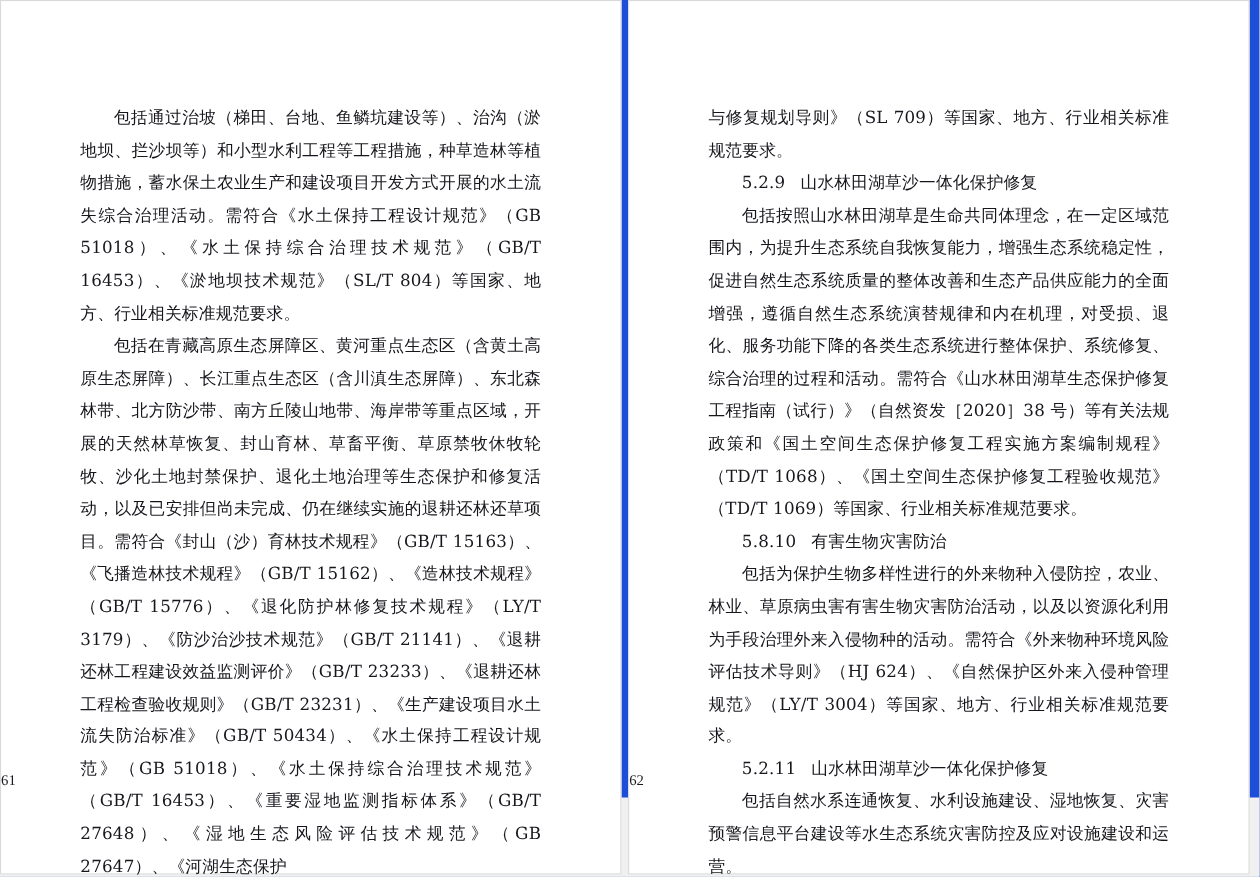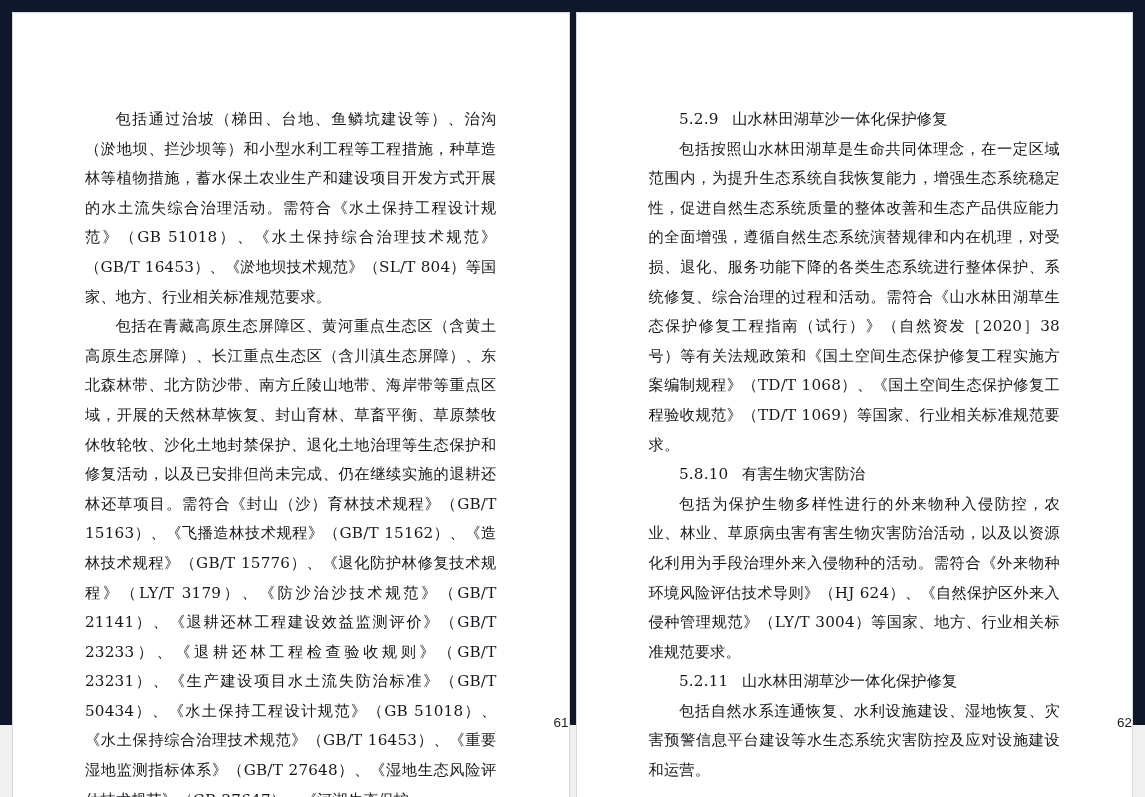--- a/index.html
+++ b/index.html
@@ -10,23 +10,23 @@
   body {
     width: 1145px;
     height: 797px;
     font-family: "DejaVu Serif", "Liberation Serif", serif;
     overflow: hidden;
   }
   .spread {
     display: flex;
     width: 1145px;
     height: 725px;
-    background: #0f172a;
+    background: #1d4ed8;
     gap: 6px;
-    padding: 12px;
+    padding: 0;
     box-sizing: border-box;
   }
   .page {
     background: #ffffff;
     box-sizing: border-box;
     position: relative;
     border: 1px solid #d9d9d9;
   }
   .page-left {
     width: 565px;
@@ -67,41 +67,42 @@
     letter-spacing: 0.2px;
   }
   .heading .num {
     margin-right: 0.9em;
   }
   .pagenum {
     position: absolute;
     bottom: 76px;
     left: 0;
     right: 0;
-    text-align: right;
+    text-align: left;
     font-size: 13.4px;
     color: #1a1a20;
-    font-family: Liberation Sans, sans-serif;
+    font-family: Liberation Serif, serif;
   }
 </style>
 </head>
 <body>
 
 <div class="spread">
 
   <div class="page page-left">
     <div class="page-inner">
       <p class="para indent">包括通过治坡（梯田、台地、鱼鳞坑建设等）、治沟（淤地坝、拦沙坝等）和小型水利工程等工程措施，种草造林等植物措施，蓄水保土农业生产和建设项目开发方式开展的水土流失综合治理活动。需符合《水土保持工程设计规范》（GB 51018）、《水土保持综合治理技术规范》（GB/T 16453）、《淤地坝技术规范》（SL/T 804）等国家、地方、行业相关标准规范要求。</p>
       <p class="para indent">包括在青藏高原生态屏障区、黄河重点生态区（含黄土高原生态屏障）、长江重点生态区（含川滇生态屏障）、东北森林带、北方防沙带、南方丘陵山地带、海岸带等重点区域，开展的天然林草恢复、封山育林、草畜平衡、草原禁牧休牧轮牧、沙化土地封禁保护、退化土地治理等生态保护和修复活动，以及已安排但尚未完成、仍在继续实施的退耕还林还草项目。需符合《封山（沙）育林技术规程》（GB/T 15163）、《飞播造林技术规程》（GB/T 15162）、《造林技术规程》（GB/T 15776）、《退化防护林修复技术规程》（LY/T 3179）、《防沙治沙技术规范》（GB/T 21141）、《退耕还林工程建设效益监测评价》（GB/T 23233）、《退耕还林工程检查验收规则》（GB/T 23231）、《生产建设项目水土流失防治标准》（GB/T 50434）、《水土保持工程设计规范》（GB 51018）、《水土保持综合治理技术规范》（GB/T 16453）、《重要湿地监测指标体系》（GB/T 27648）、《湿地生态风险评估技术规范》（GB 27647）、《河湖生态保护</p>
     </div>
     <div class="pagenum">61</div>
   </div>
 
   <div class="page page-right">
     <div class="page-inner">
+      <p class="para">与修复规划导则》（SL 709）等国家、地方、行业相关标准规范要求。</p>
       <p class="heading"><span class="num">5.2.9</span><span>山水林田湖草沙一体化保护修复</span></p>
       <p class="para indent">包括按照山水林田湖草是生命共同体理念，在一定区域范围内，为提升生态系统自我恢复能力，增强生态系统稳定性，促进自然生态系统质量的整体改善和生态产品供应能力的全面增强，遵循自然生态系统演替规律和内在机理，对受损、退化、服务功能下降的各类生态系统进行整体保护、系统修复、综合治理的过程和活动。需符合《山水林田湖草生态保护修复工程指南（试行）》（自然资发［2020］38 号）等有关法规政策和《国土空间生态保护修复工程实施方案编制规程》（TD/T 1068）、《国土空间生态保护修复工程验收规范》（TD/T 1069）等国家、行业相关标准规范要求。</p>
       <p class="heading"><span class="num">5.8.10</span><span>有害生物灾害防治</span></p>
       <p class="para indent">包括为保护生物多样性进行的外来物种入侵防控，农业、林业、草原病虫害有害生物灾害防治活动，以及以资源化利用为手段治理外来入侵物种的活动。需符合《外来物种环境风险评估技术导则》（HJ 624）、《自然保护区外来入侵种管理规范》（LY/T 3004）等国家、地方、行业相关标准规范要求。</p>
       <p class="heading"><span class="num">5.2.11</span><span>山水林田湖草沙一体化保护修复</span></p>
       <p class="para indent">包括自然水系连通恢复、水利设施建设、湿地恢复、灾害预警信息平台建设等水生态系统灾害防控及应对设施建设和运营。</p>
     </div>
     <div class="pagenum">62</div>
   </div>
 

